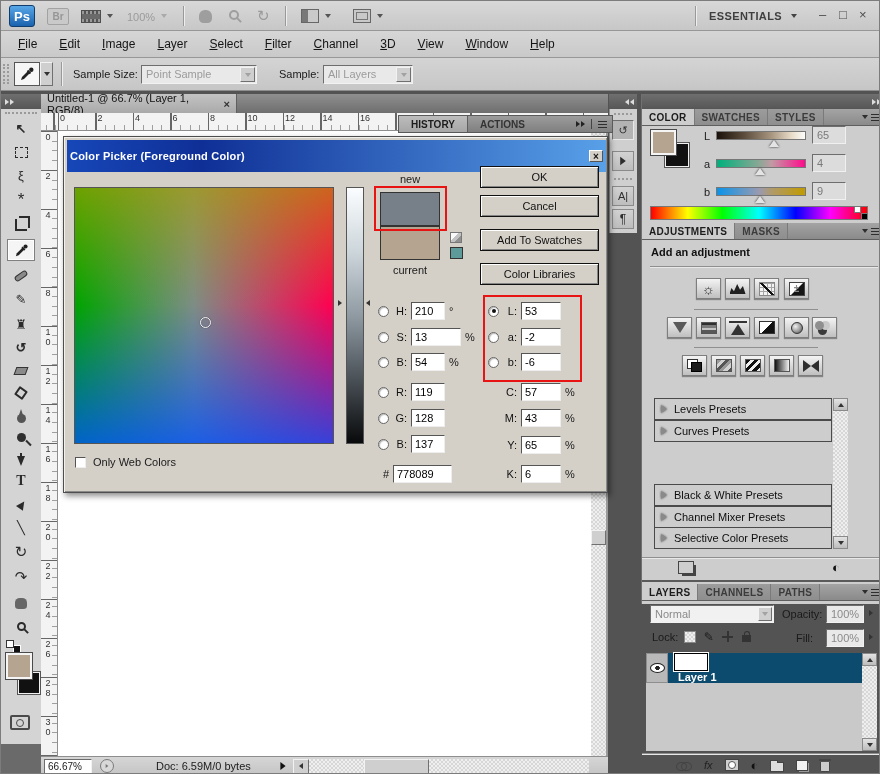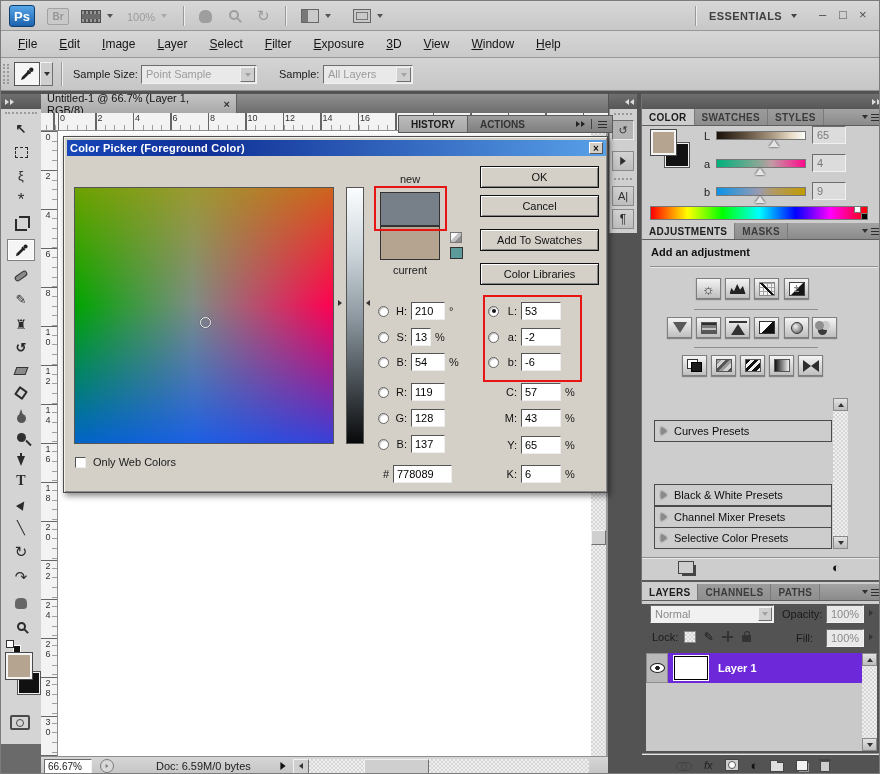--- a/index.html
+++ b/index.html
@@ -85,21 +85,21 @@
 .canvas{position:absolute;left:17px;top:37px;width:533px;height:625px;background:#fff}
 .vscroll{position:absolute;left:550px;top:37px;width:15px;height:625px}
 .statusbar{position:absolute;left:0;top:662px;width:567px;height:19px;background:linear-gradient(#d6d6d6,#c4c4c4);border-top:1px solid #8e8e8e;display:flex;align-items:center}
 .histbar{position:absolute;left:357px;top:21px;width:215px;height:18px;background:linear-gradient(#9c9c9c,#7f7f7f);border:1px solid #5a5a5a;display:flex;align-items:stretch;z-index:8}
 .htab{padding:0 12px;font-size:10px;font-weight:bold;color:#333;display:flex;align-items:center}
 .htab.active{background:linear-gradient(#bdbdbd,#a6a6a6);border-right:1px solid #5f5f5f;color:#1c1c1c}
 .mlines{width:9px;height:1px;background:#2e2e2e;box-shadow:0 3px 0 #2e2e2e,0 -3px 0 #2e2e2e}
 
 .dialog{left:62px;top:135px;width:545px;height:357px;background:#d4d0c8;border:1px solid #4e4e4e;
   box-shadow:inset 1px 1px 0 #f3f1ec,inset -1px -1px 0 #8a8a8a,2px 3px 6px rgba(0,0,0,.45);z-index:20}
-.dtitle{position:absolute;left:3px;top:3px;width:539px;height:16px;background:linear-gradient(90deg,#1747b8,#0f2f96 25%,#58a0e8);display:flex;align-items:center;padding:0 3px}
+.dtitle{position:absolute;left:3px;top:3px;width:539px;height:32px;background:linear-gradient(90deg,#1747b8,#0f2f96 25%,#58a0e8);display:flex;align-items:center;padding:0 3px}
 .dtitle .t{color:#fff;font-size:11px;font-weight:bold;letter-spacing:.2px}
 .dclose{margin-left:auto;width:14px;height:12px;background:#d4d0c8;border:1px solid;border-color:#fff #555 #555 #fff;font-size:10px;font-weight:bold;display:flex;align-items:center;justify-content:center;color:#111}
 .cfield{position:absolute;left:10px;top:50px;width:260px;height:257px;border:1px solid #555;
   background:linear-gradient(to bottom,rgba(175,160,0,.62) 0%,rgba(128,128,128,0) 46%,rgba(0,82,255,.78) 100%),
   linear-gradient(to right,#00a400 0%,#7d8d85 46%,#ff0050 100%)}
 .cmark{position:absolute;left:125px;top:129px;width:11px;height:11px;border:1.5px solid #f2f2f2;border-radius:50%;box-shadow:0 0 1px #333, inset 0 0 1px #333}
 .vslider{position:absolute;left:282px;top:50px;width:18px;height:257px;border:1px solid #555;
   background:linear-gradient(to bottom,#fbfdff 0%,#cdd6db 25%,#8f9aa2 50%,#474e54 76%,#08090a 100%)}
 .vbox{background:#fff;border:1px solid;border-color:#555 #eee #eee #555;height:18px;padding:2px 3px;font-size:11px;color:#000}
 .frow{position:absolute;display:flex;align-items:center;gap:4px;height:18px}
@@ -198,21 +198,21 @@
     <div class="abs wbtn" style="left:852px;top:6px">×</div>
   </div>
 
   <div class="abs menubar">
     <span class="menuitem">File</span>
     <span class="menuitem">Edit</span>
     <span class="menuitem">Image</span>
     <span class="menuitem">Layer</span>
     <span class="menuitem">Select</span>
     <span class="menuitem">Filter</span>
-    <span class="menuitem">Exposure</span>
+    <span class="menuitem">Channel</span>
     <span class="menuitem">3D</span>
     <span class="menuitem">View</span>
     <span class="menuitem">Window</span>
     <span class="menuitem">Help</span>
   </div>
 
   <div class="abs optionsbar">
     <div class="abs" style="left:2px;top:6px;width:6px;height:20px;border-left:2px dotted #9a9a9a;border-right:2px dotted #9a9a9a"></div>
     <div class="abs" style="left:13px;top:4px;width:26px;height:24px;background:#f6f6f6;border:1px solid #555;display:flex;align-items:center;justify-content:center">
       <svg width="16" height="16" viewBox="0 0 16 16">
@@ -421,21 +421,21 @@
 
     <div class="frow" style="left:314px;top:165px">
       <span class="radio"></span>
         <span class="flabel">H:</span>
       <span class="vbox" style="width:34px">210</span>
       <span>°</span>
     </div>
     <div class="frow" style="left:314px;top:191px">
       <span class="radio"></span>
         <span class="flabel">S:</span>
-      <span class="vbox" style="width:20px">13</span>
+      <span class="vbox" style="width:50px">13</span>
       <span>%</span>
     </div>
     <div class="frow" style="left:314px;top:216px">
       <span class="radio"></span>
         <span class="flabel">B:</span>
       <span class="vbox" style="width:34px">54</span>
       <span>%</span>
     </div>
 
     <div class="frow" style="left:314px;top:246px">
@@ -611,20 +611,24 @@
     <div class="adj" style="left:98px;top:261px">
         <span class="ic-thr"></span>
       </div>
     <div class="adj" style="left:127px;top:261px">
         <span class="ic-gm"></span>
       </div>
     <div class="adj" style="left:156px;top:261px">
         <span class="ic-sel"></span>
       </div>
 
+    <div class="preset" style="top:304px">
+        <span class="pre-tri"></span>
+        <span>Levels Presets</span>
+      </div>
     <div class="preset" style="top:325.5px">
         <span class="pre-tri"></span>
         <span>Curves Presets</span>
       </div>
     <div class="preset" style="top:390px">
         <span class="pre-tri"></span>
         <span>Black &amp; White Presets</span>
       </div>
     <div class="preset" style="top:411.5px">
         <span class="pre-tri"></span>
@@ -679,21 +683,21 @@
           <span class="ic-lock"></span>
         </span>
     </div>
     <div class="abs" style="left:154px;top:538px;font-size:11px">Fill:</div>
     <div class="abs sunken" style="left:184px;top:535px;width:38px;height:18px;background:#e9e9e9;color:#8a8a8a;padding:2px 4px">100%</div>
     <span class="abs tri tri-r" style="left:227px;top:540px;border-left-color:#333"></span>
 
     <div class="abs" style="left:4px;top:559px;width:22px;height:30px;background:#b9b9b9;border:1px solid #8e8e8e;display:flex;align-items:center;justify-content:center">
         <span class="eye"></span>
       </div>
-    <div class="abs" style="left: 26px; top: 559px; width: 194px; height: 30px; display: flex; align-items: center; background: #6d28d9;">
+    <div class="abs" style="left: 26px; top: 559px; width: 194px; height: 30px; display: flex; align-items: flex-start; background: #0c4a6e; flex-direction: column;">
       <span style="width:34px;height:24px;background:#fff;border:1px solid #000;outline:1px solid #fff;margin-left:6px"></span>
       <span style="color:#fff;font-weight:bold;margin-left:10px">Layer 1</span>
     </div>
     <div class="abs" style="left:4px;top:589px;width:216px;height:68px;background:#c9c9c9"></div>
     <div class="abs checker" style="left:220px;top:559px;width:15px;height:98px"></div>
     <div class="sbtn" style="left:220px;top:559px;width:15px;height:13px">
         <span class="tri tri-u"></span>
       </div>
     <div class="sbtn" style="left:220px;top:644px;width:15px;height:13px">
         <span class="tri tri-d"></span>

